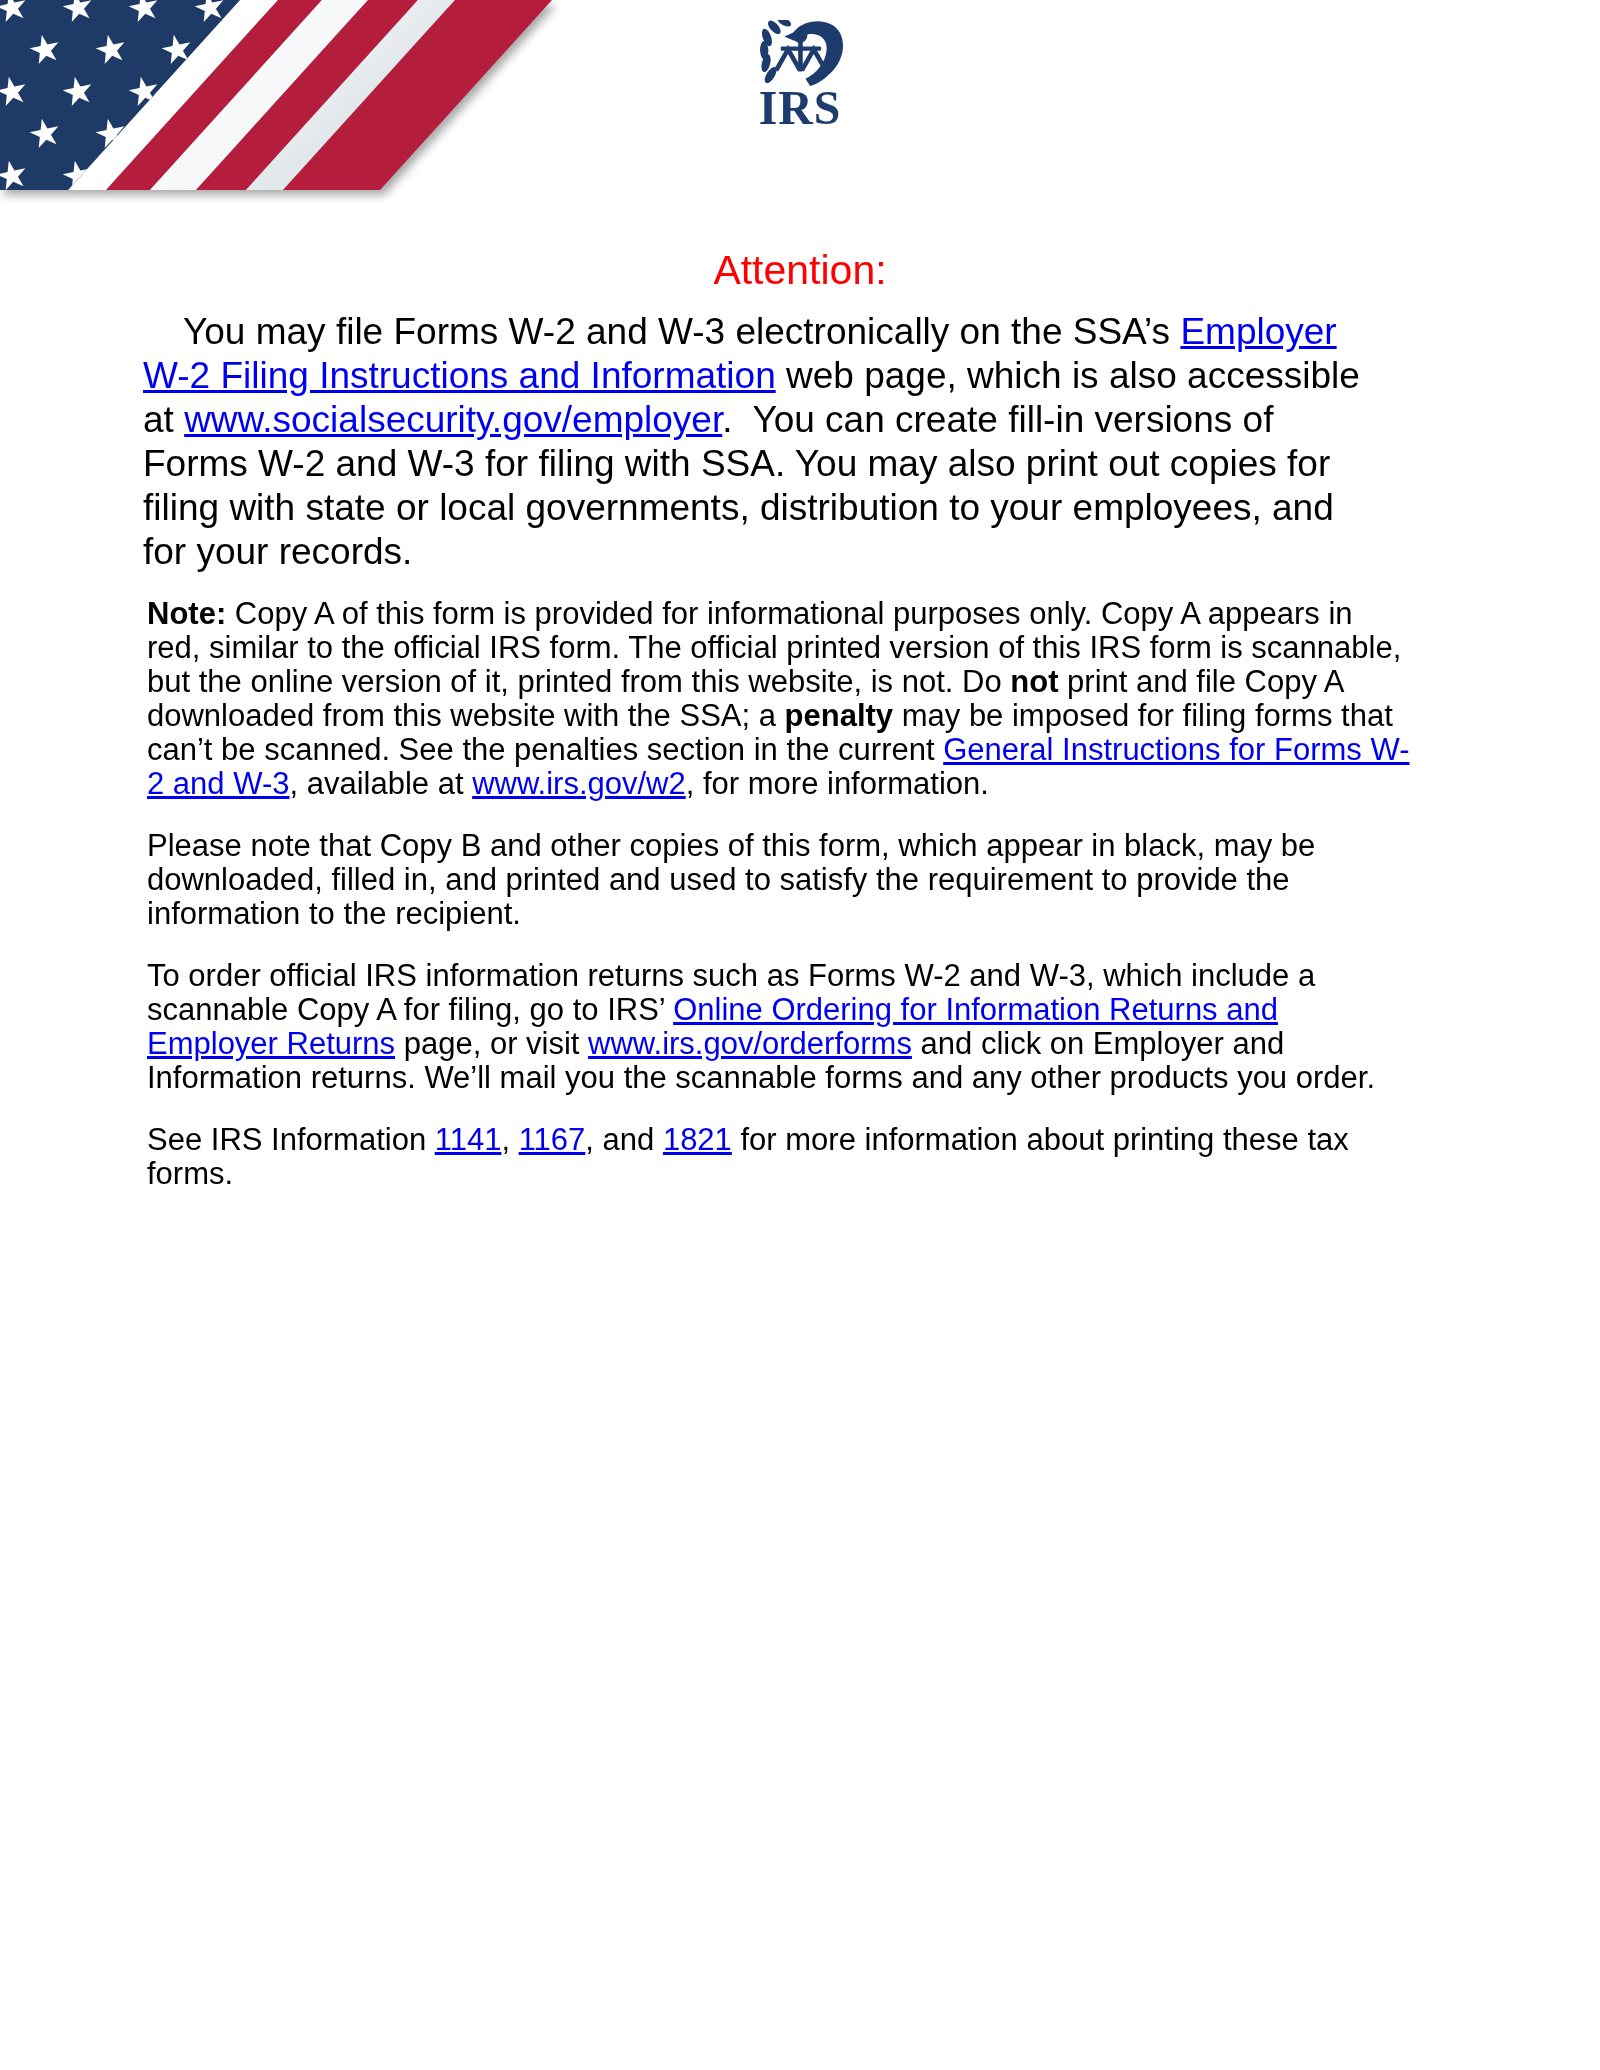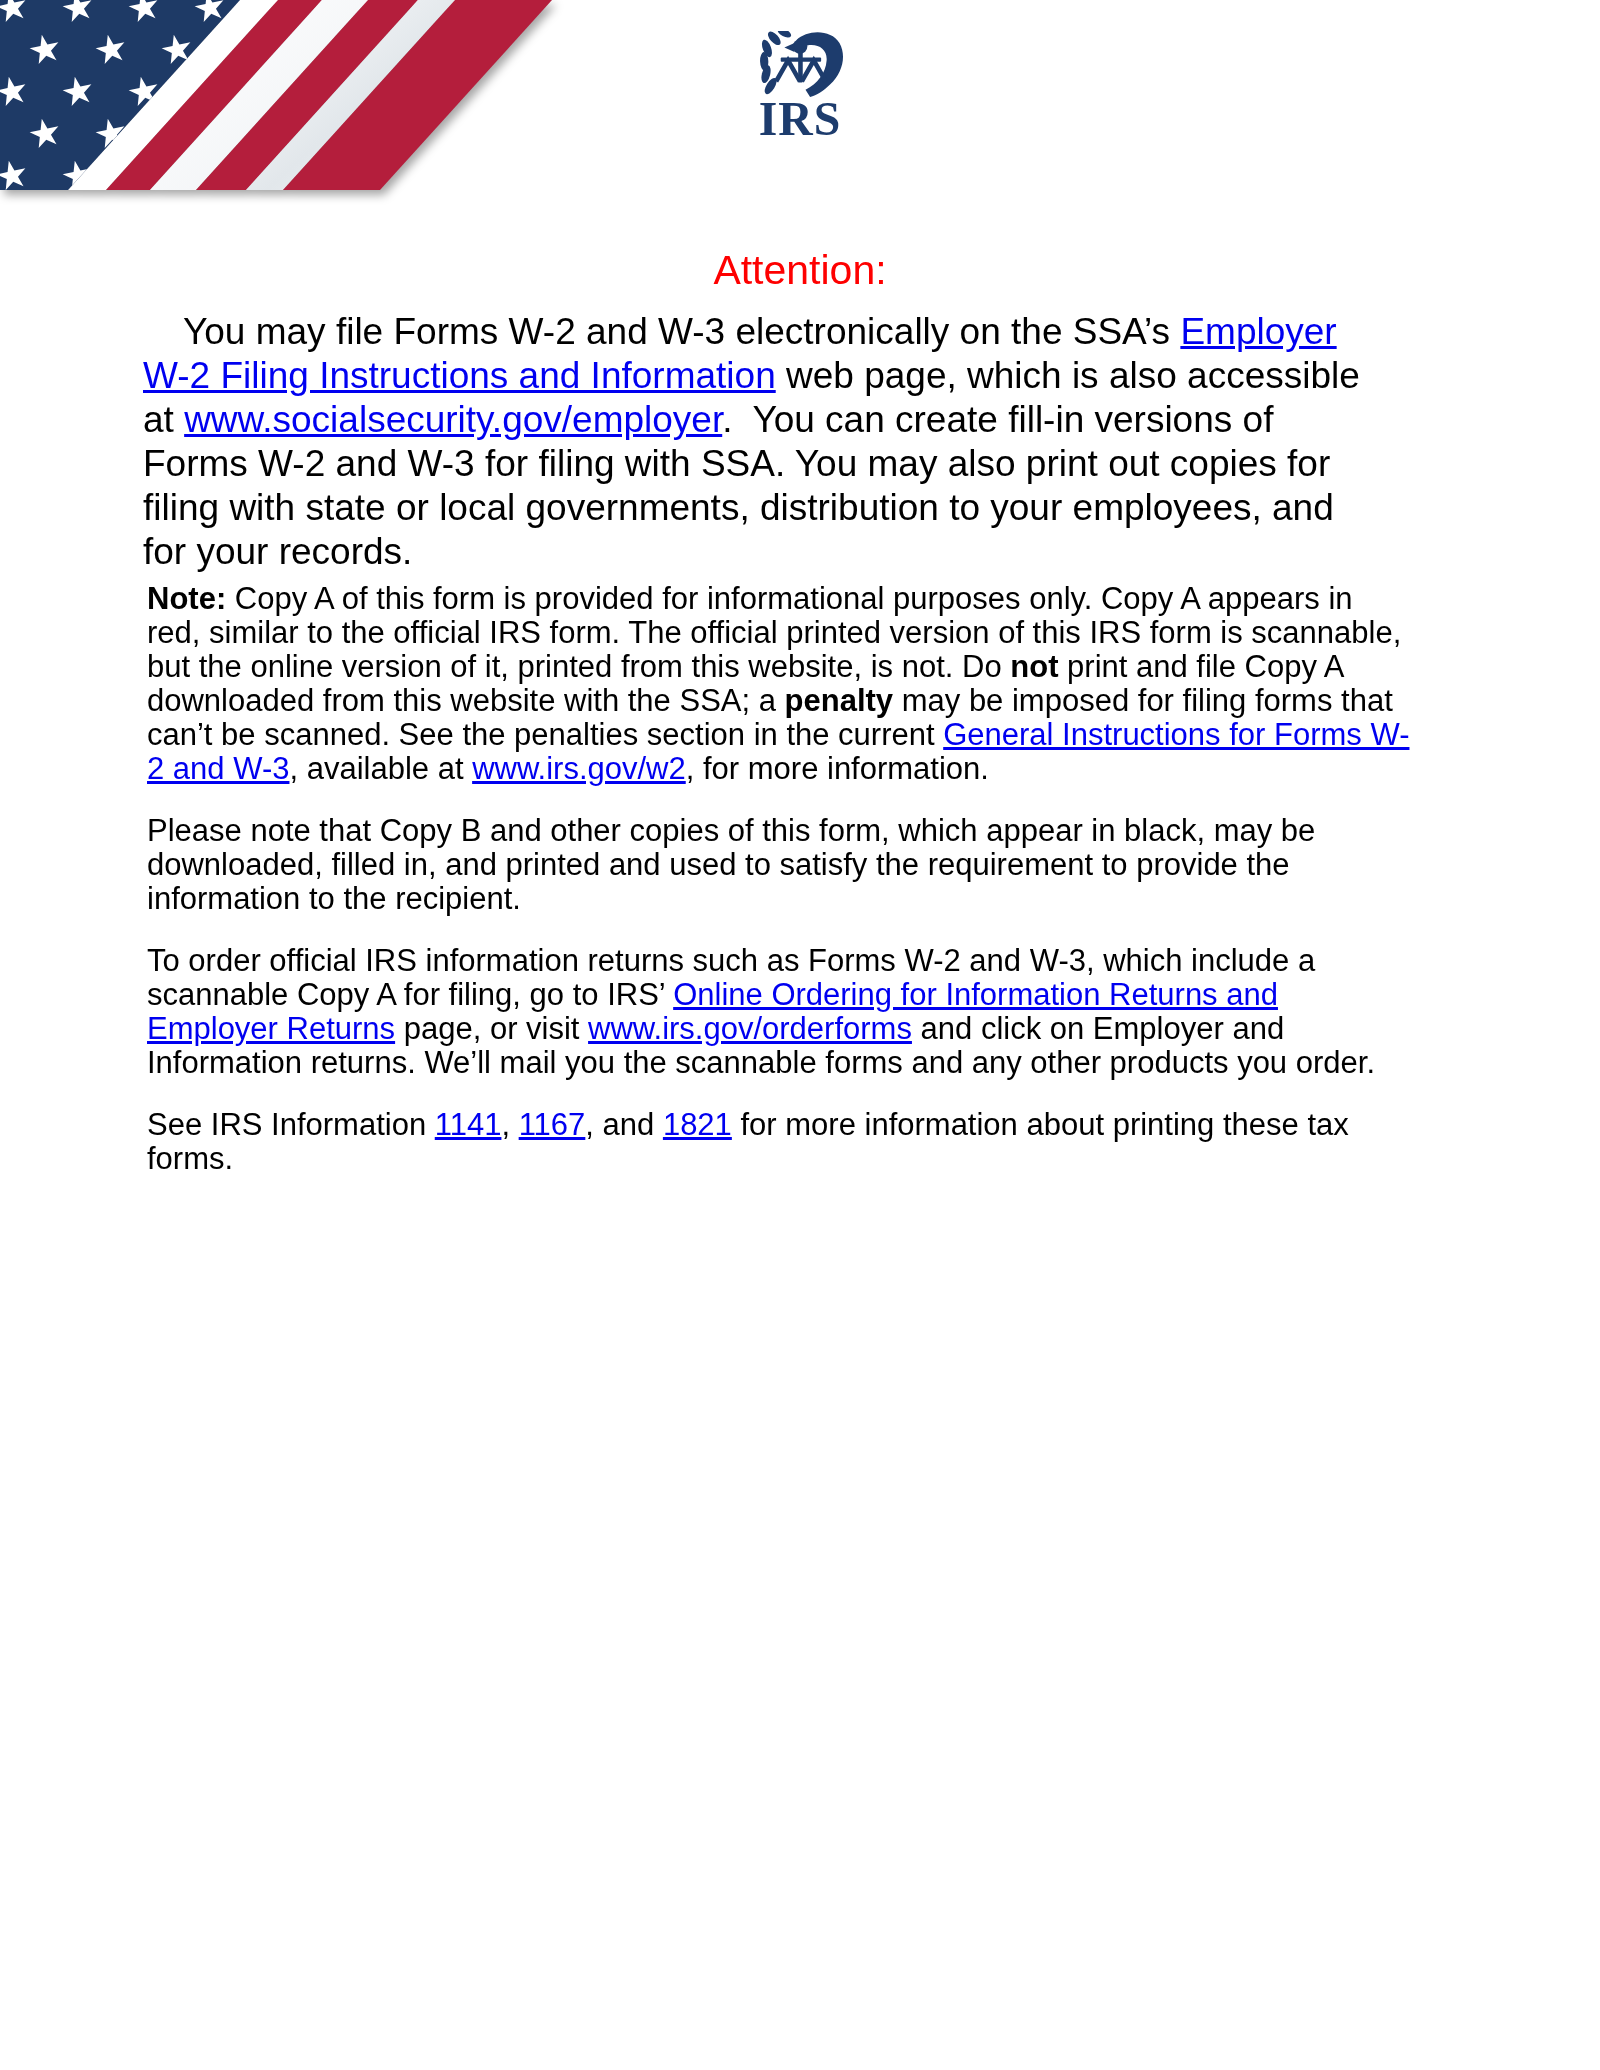--- a/index.html
+++ b/index.html
@@ -11,31 +11,31 @@
     width:1600px;height:2070px;background:#ffffff;
     font-family:"Liberation Sans","DejaVu Sans",sans-serif;
     color:var(--text-black);
   }
   .page{position:relative;width:1600px;height:2070px;overflow:hidden;background:#ffffff;}
   .header{position:relative;height:190px;}
   .flag{position:absolute;top:0;left:0;display:block;filter:drop-shadow(4px 5px 5px rgba(0,0,0,0.35));}
   .f-blue{fill:var(--flag-blue);}
   .f-red{fill:var(--flag-red);}
   .f-white{fill:var(--flag-white);}
-  .logo-wrap{position:absolute;top:31px;left:0;width:100%;display:flex;justify-content:center;}
+  .logo-wrap{position:absolute;top:20px;left:0;width:100%;display:flex;justify-content:center;}
   .logo-navy{fill:var(--logo-navy);}
   .logo-stroke{fill:none;stroke:var(--logo-navy);stroke-width:5;}
   .irs-text{font-family:"Liberation Serif","DejaVu Serif",serif;font-weight:bold;letter-spacing:1px;}
   h1.attention{
     margin:56px 0 16px 0;text-align:center;
     font-size:41px;line-height:48px;font-weight:normal;color:var(--attention-red);
   }
   main{padding-left:143px;}
   p.para{margin:0 0 28px 0;}
-  p.large{font-size:37px;line-height:44px;width:1235px;text-indent:40px;margin-bottom:8px;}
+  p.large{font-size:37px;line-height:44px;width:1235px;text-indent:40px;margin-bottom:23px;}
   p.body{font-size:31px;line-height:34px;width:1265px;margin-left:4px;}
   a.link{color:var(--link-blue);text-decoration:underline;cursor:pointer;}
   b{font-weight:bold;}
 </style>
 </head>
 <body>
 
 <div class="page">
 
   <div class="header">

